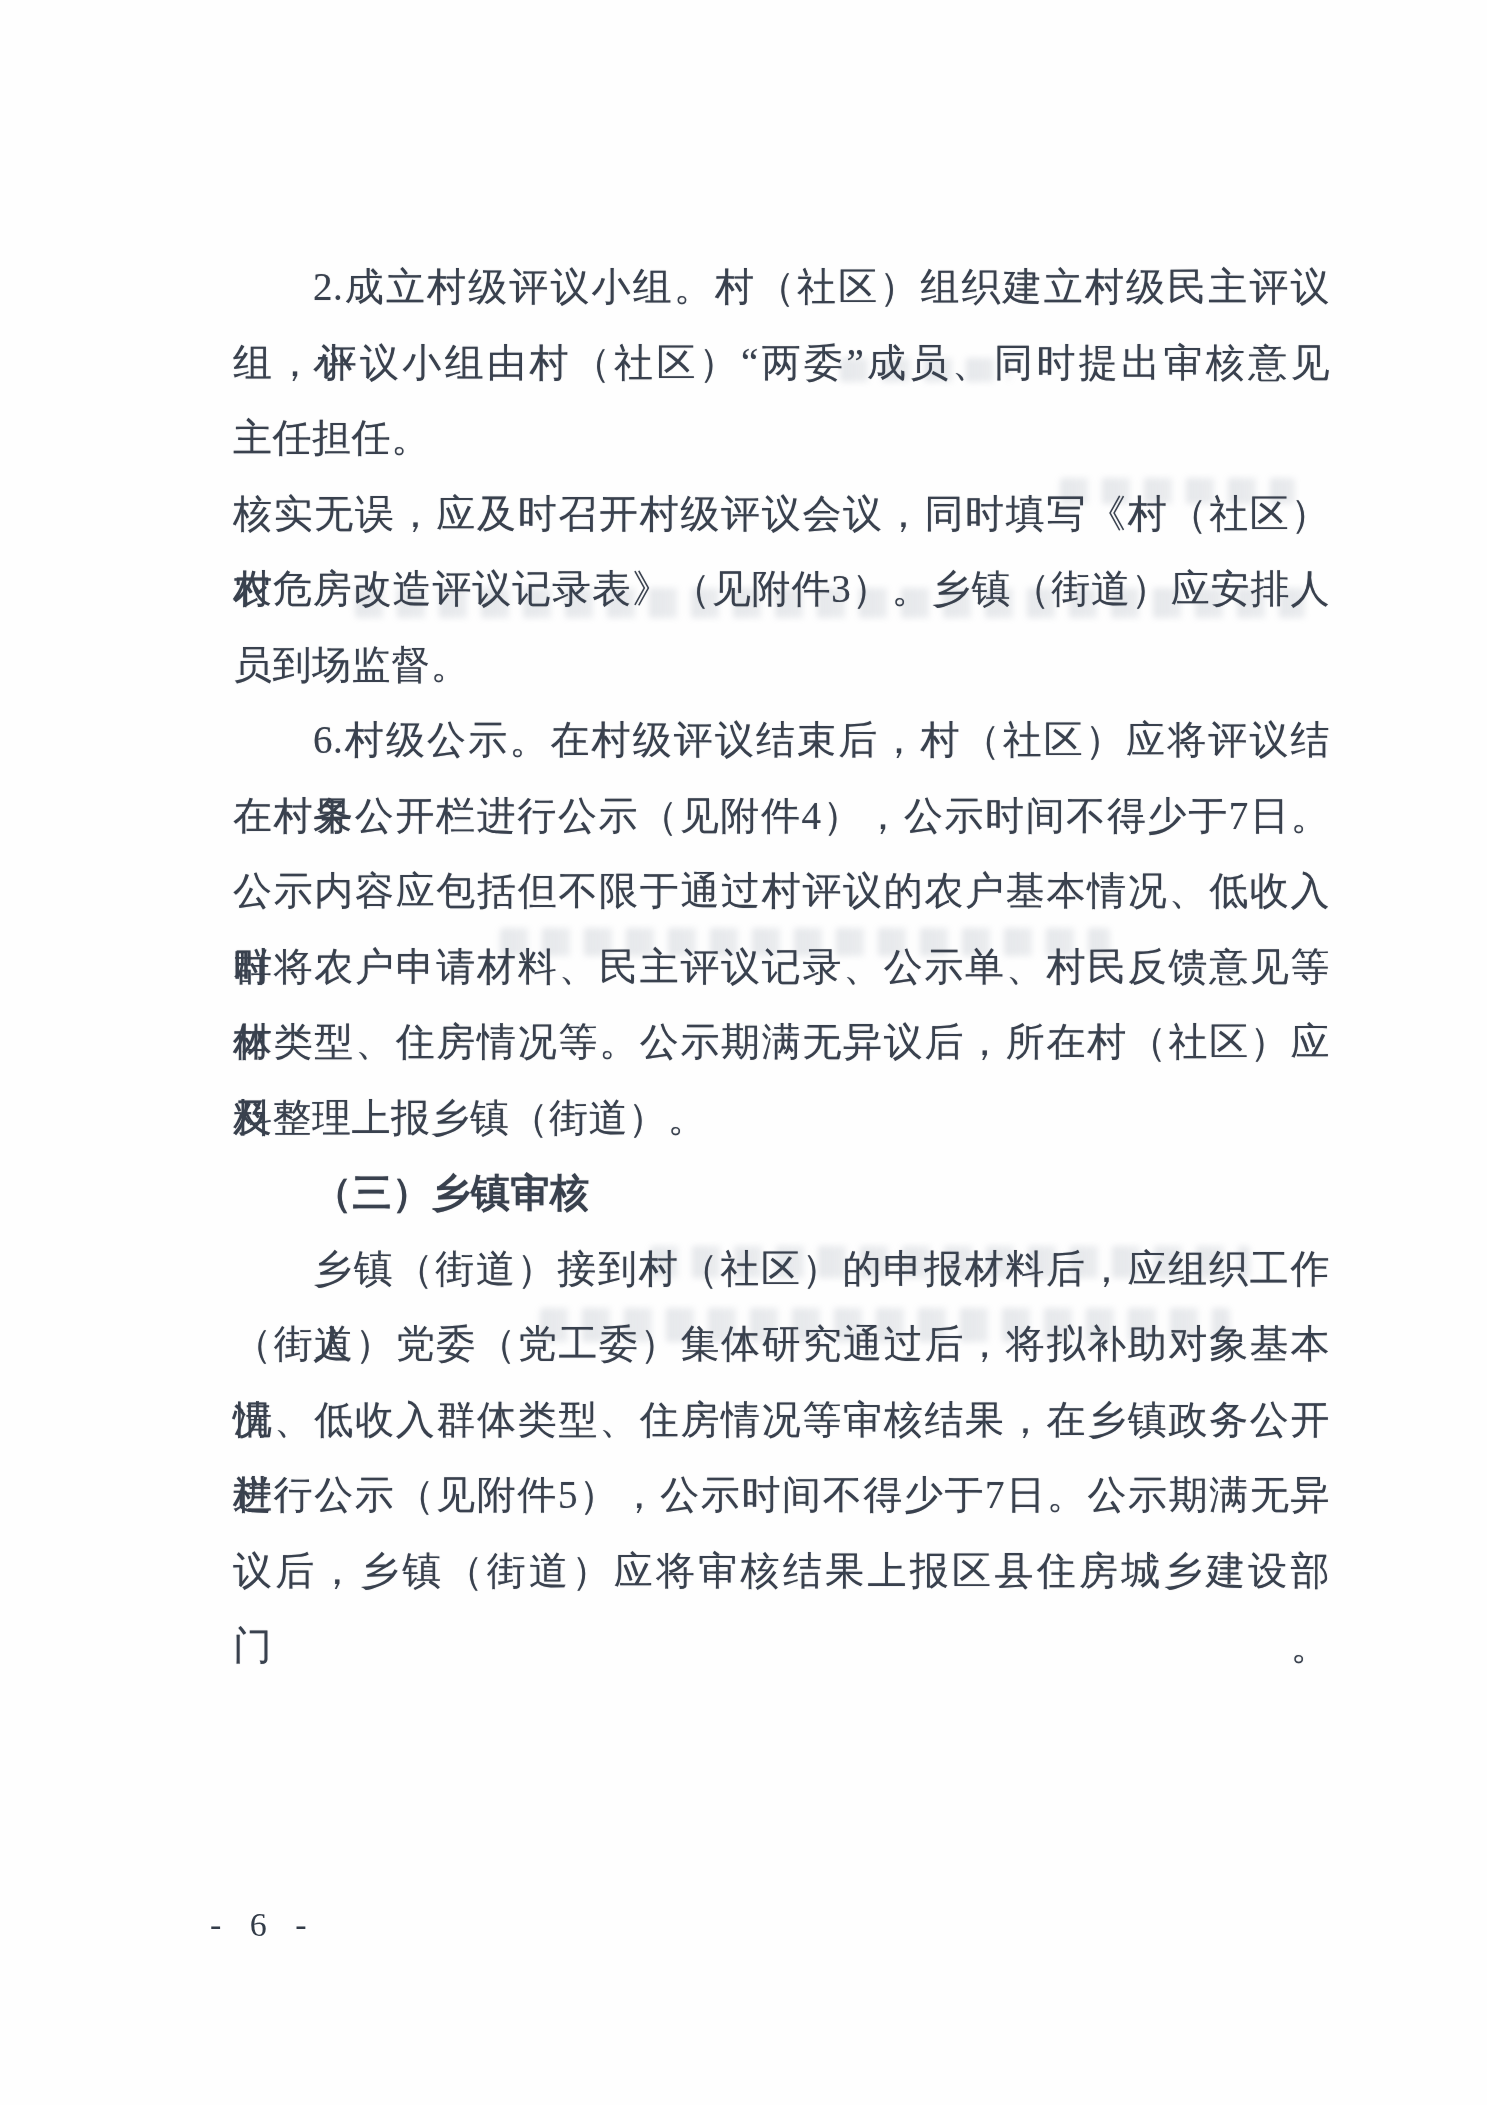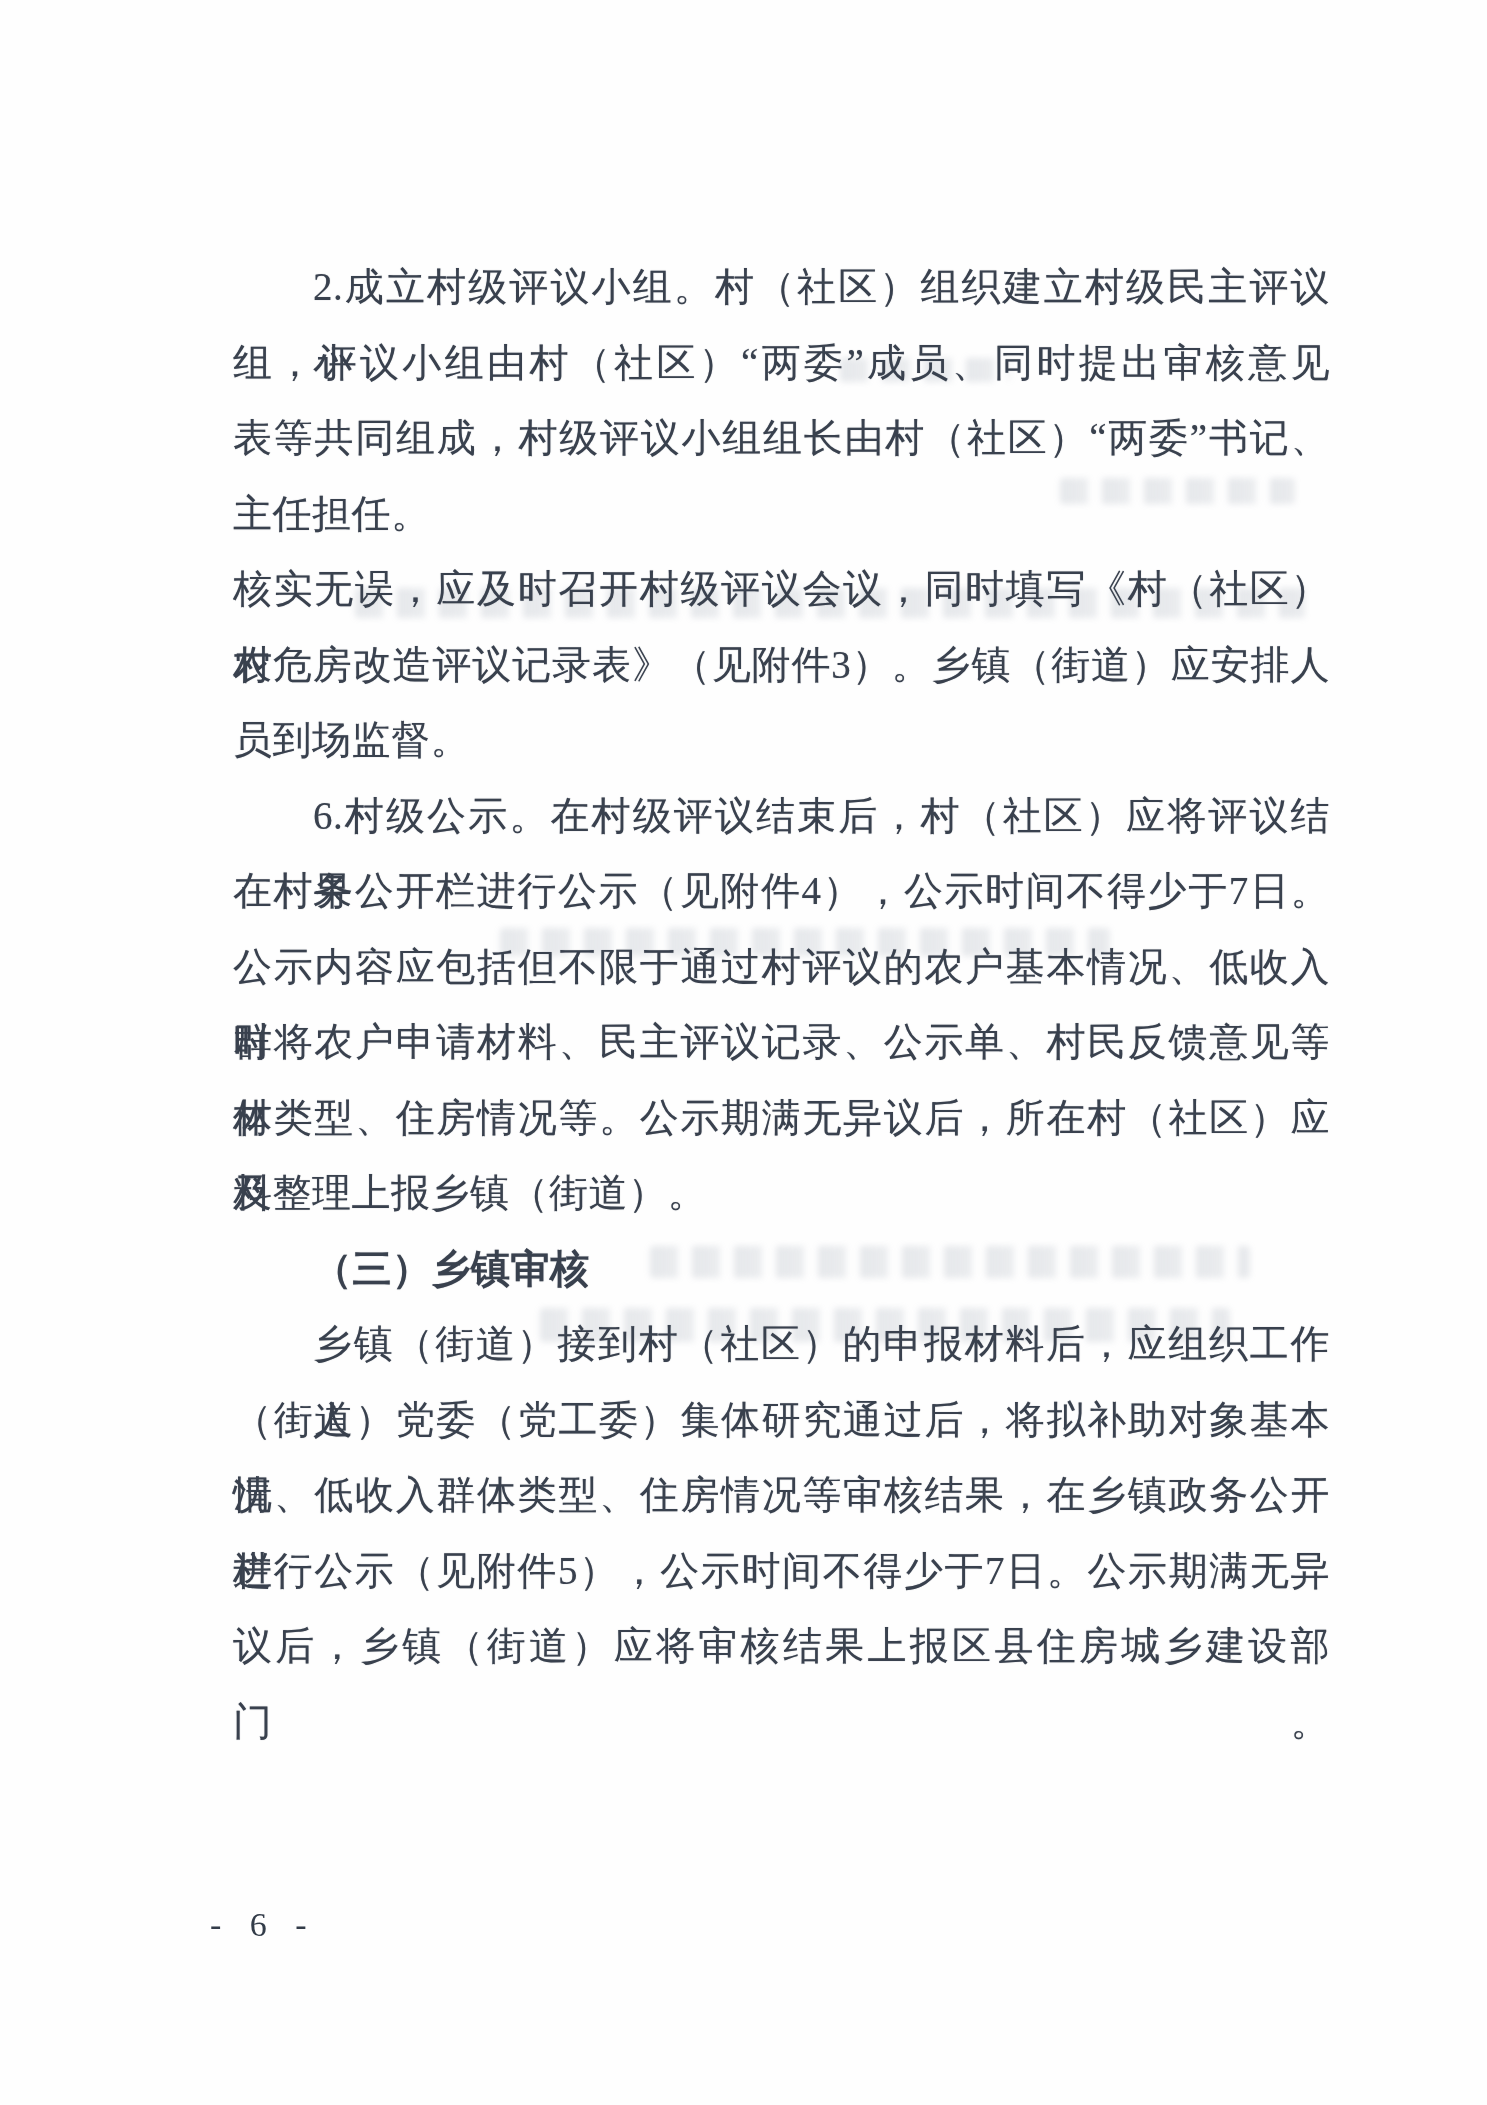--- a/index.html
+++ b/index.html
@@ -86,21 +86,20 @@
   <div class="bleed" id="bleed-1"></div>
   <div class="bleed" id="bleed-2"></div>
   <div class="bleed" id="bleed-3"></div>
   <div class="bleed" id="bleed-4"></div>
   <div class="bleed" id="bleed-5"></div>
   <div class="bleed" id="bleed-6"></div>
 
   <div id="text-block">
     <div class="doc-line indent justify">2.成立村级评议小组。村（社区）组织建立村级民主评议小</div>
     <div class="doc-line justify">组，评议小组由村（社区）“两委”成员、同时提出审核意见</div>
-    <div class="doc-line justify">表等共同组成，村级评议小组组长由村（社区）“两委”书记、</div>
     <div class="doc-line">主任担任。</div>
     <div class="doc-line justify">核实无误，应及时召开村级评议会议，同时填写《村（社区）农</div>
     <div class="doc-line justify">村危房改造评议记录表》（见附件3）。乡镇（街道）应安排人</div>
     <div class="doc-line">员到场监督。</div>
     <div class="doc-line indent justify">6.村级公示。在村级评议结束后，村（社区）应将评议结果</div>
     <div class="doc-line justify">在村务公开栏进行公示（见附件4），公示时间不得少于7日。</div>
     <div class="doc-line justify">公示内容应包括但不限于通过村评议的农户基本情况、低收入群</div>
     <div class="doc-line justify">时将农户申请材料、民主评议记录、公示单、村民反馈意见等材</div>
     <div class="doc-line justify">体类型、住房情况等。公示期满无异议后，所在村（社区）应及</div>
     <div class="doc-line">料整理上报乡镇（街道）。</div>

